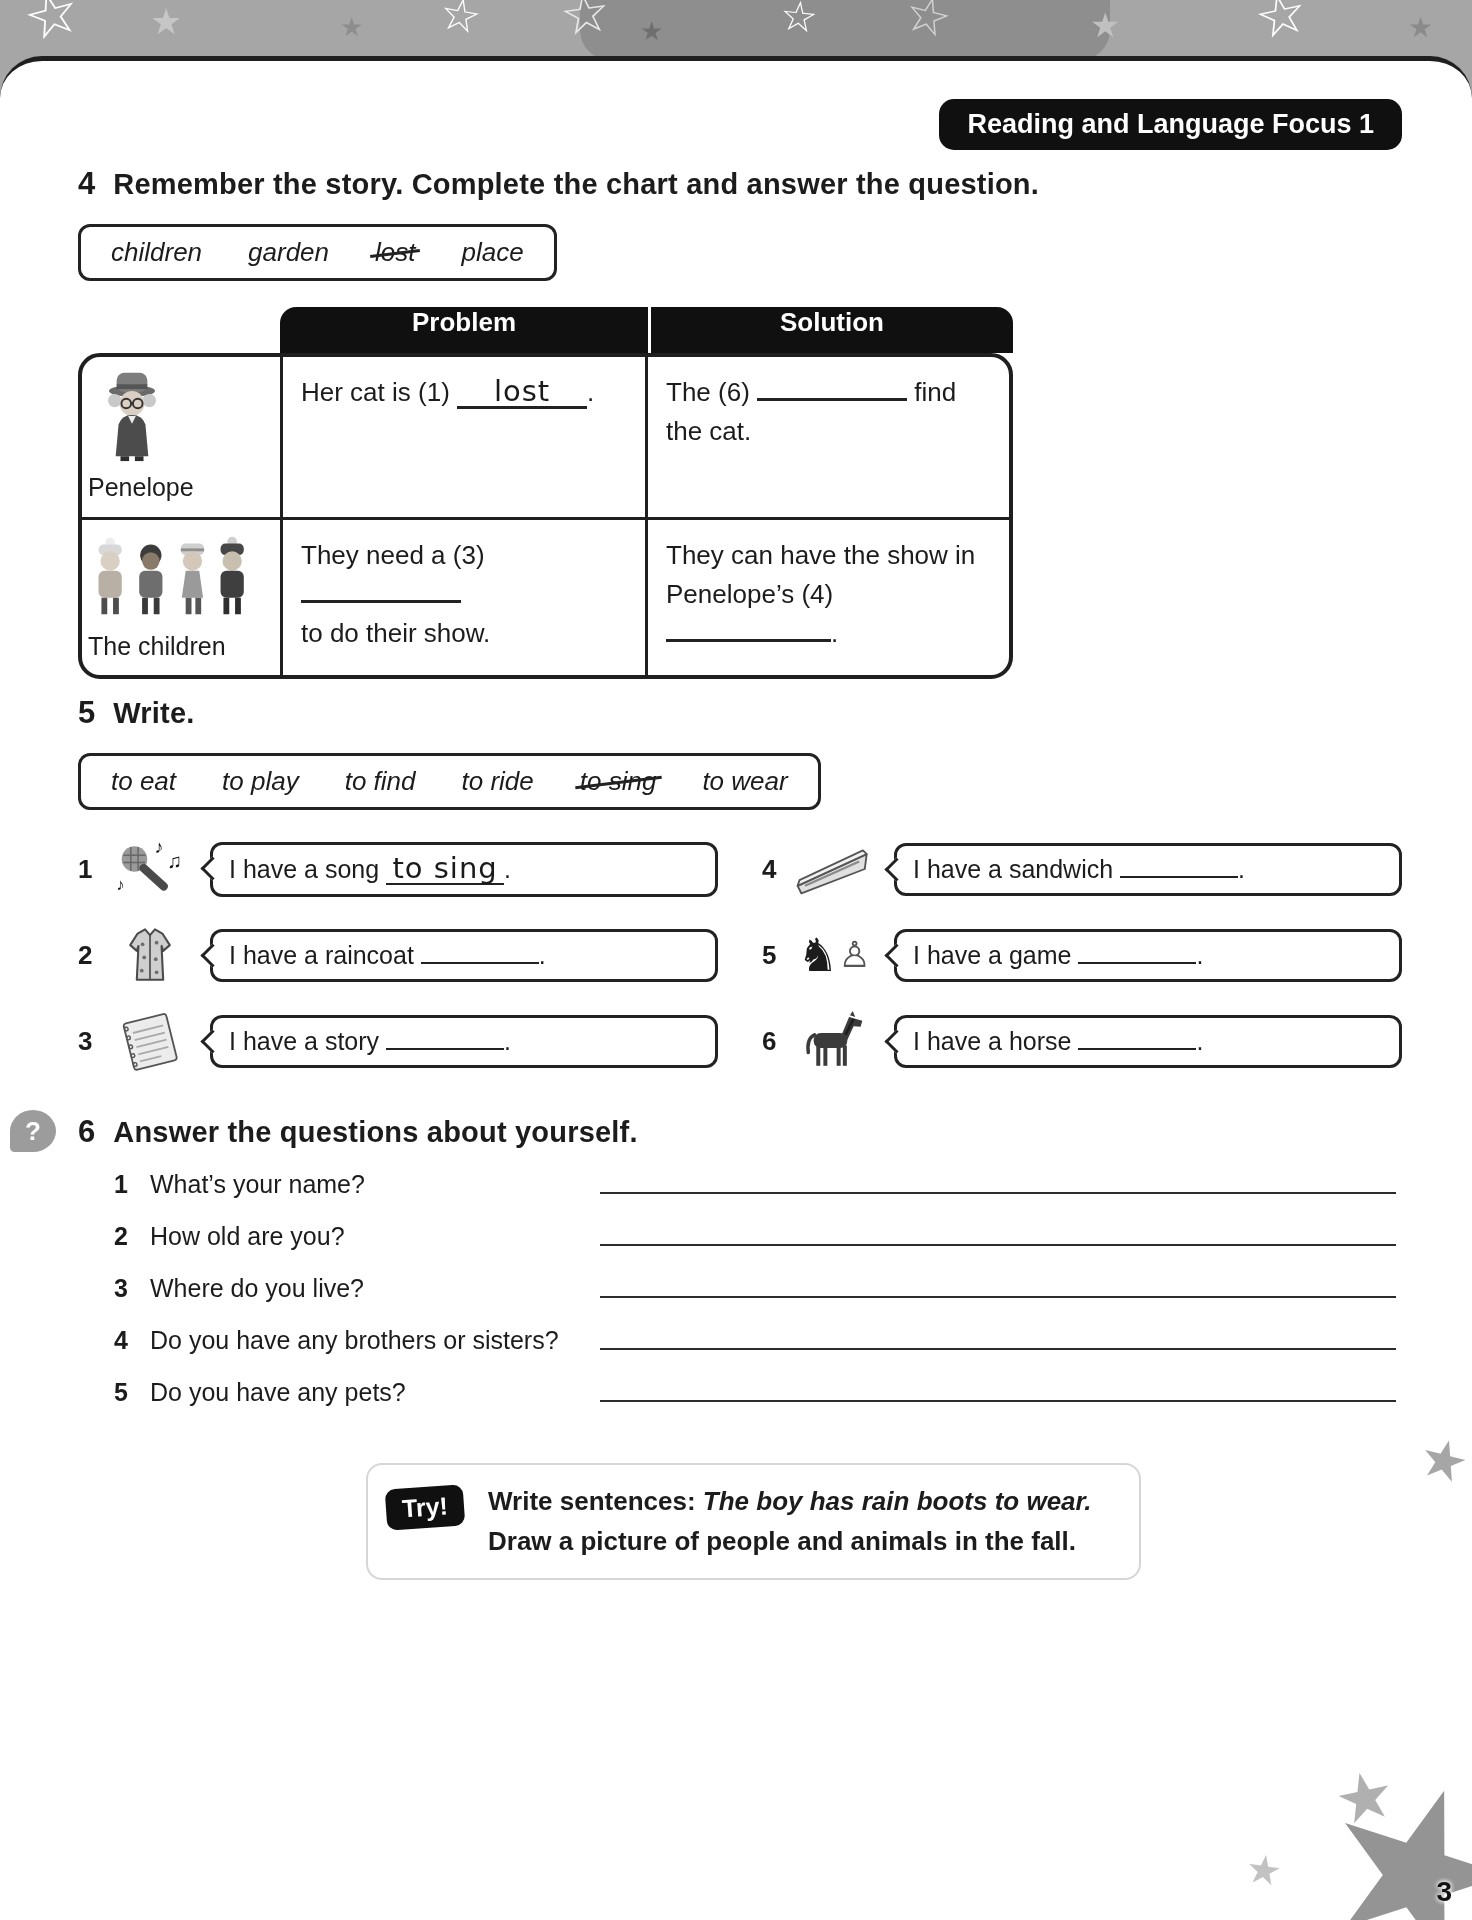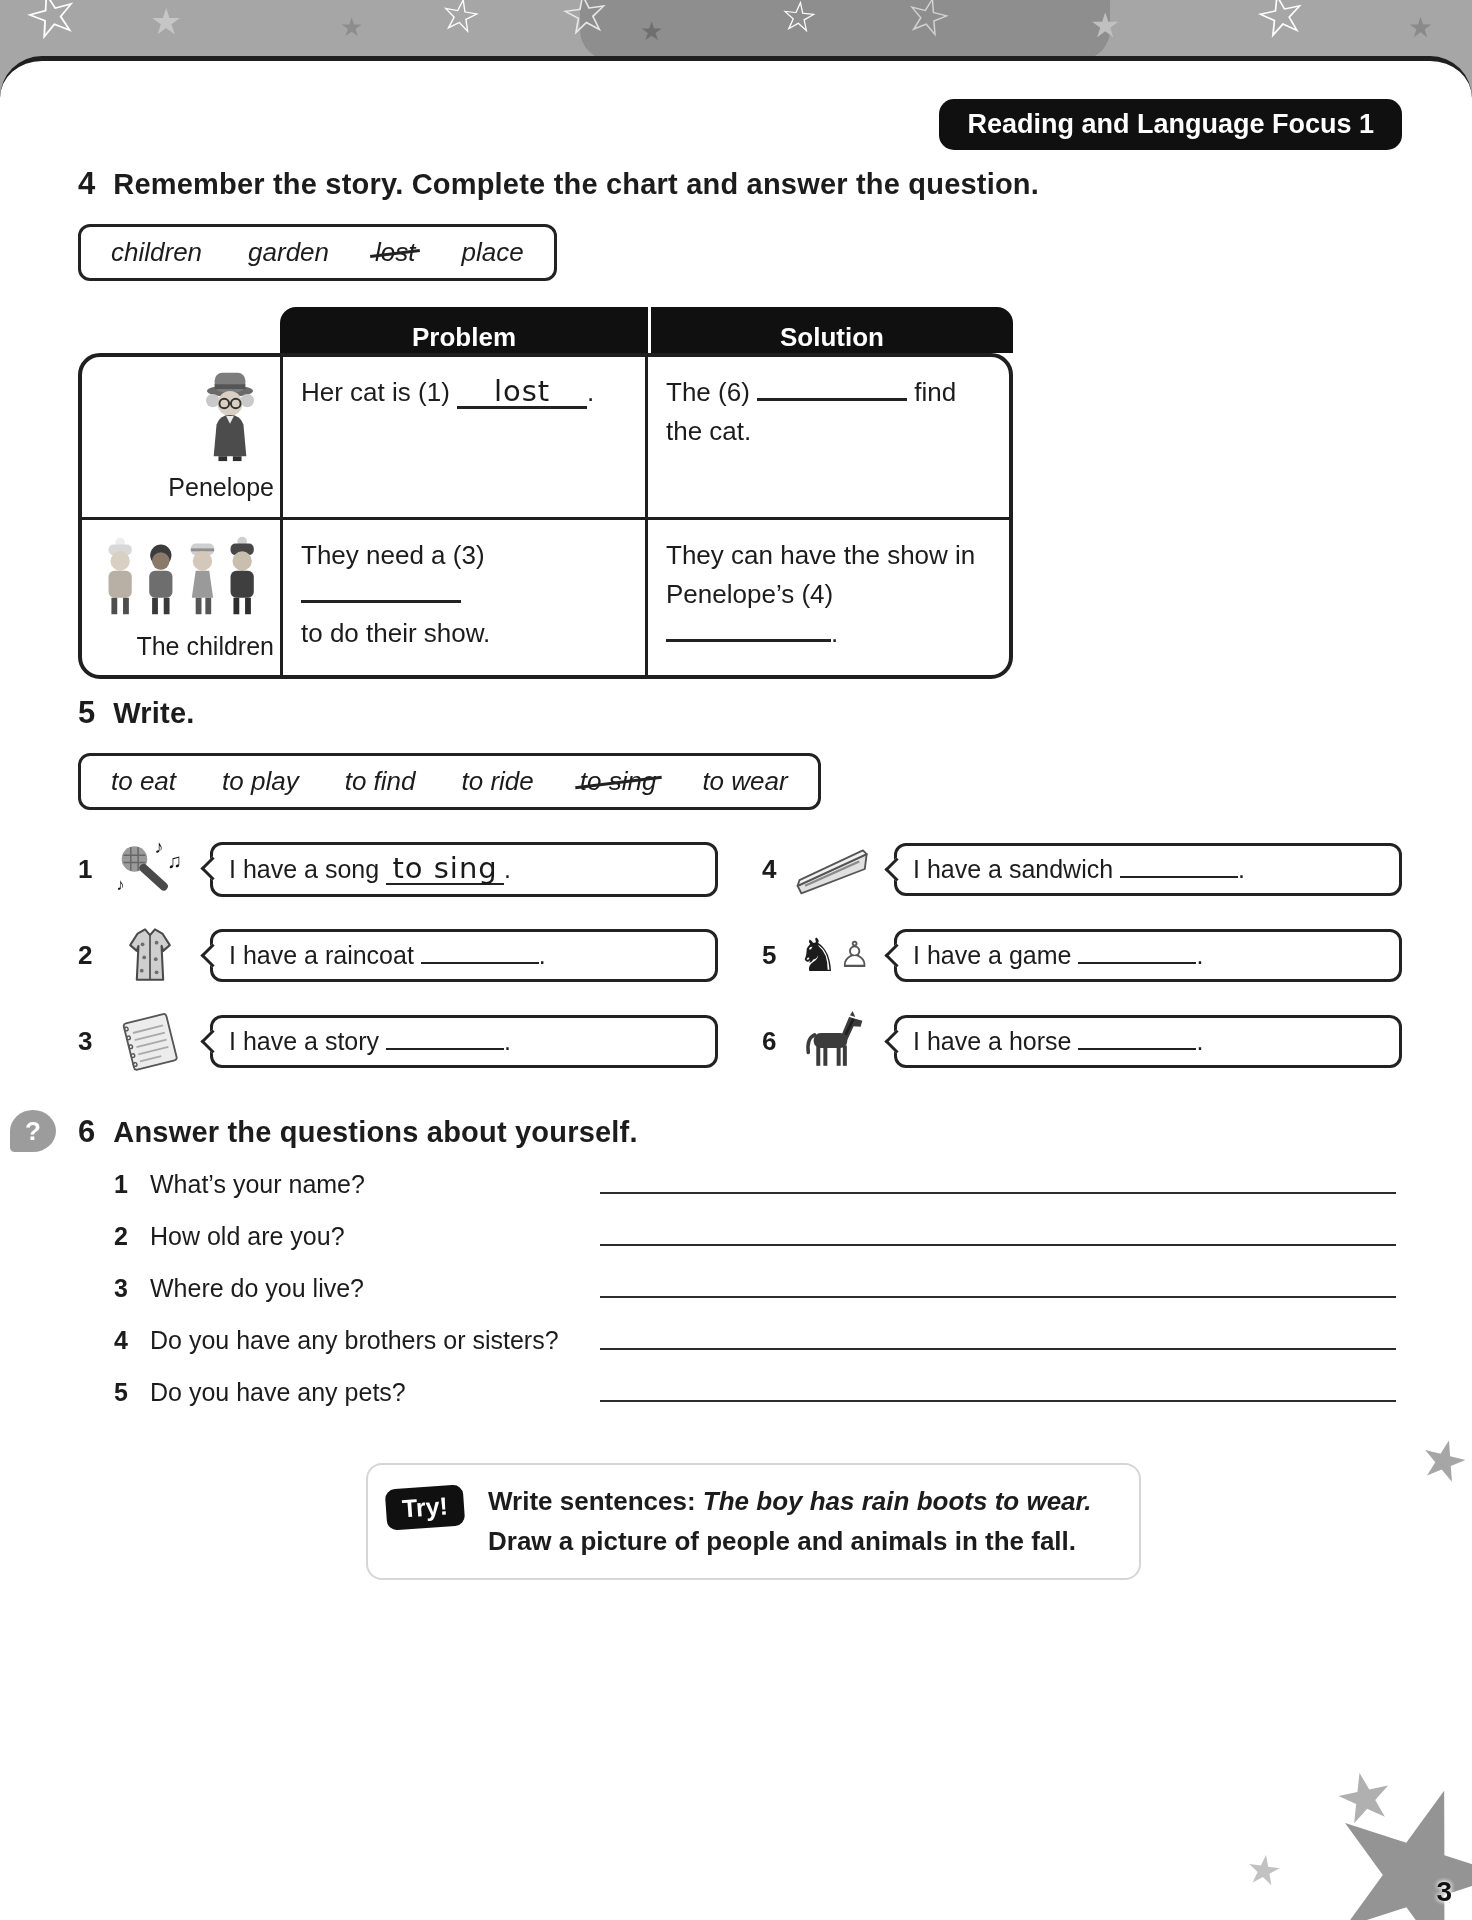--- a/index.html
+++ b/index.html
@@ -40,33 +40,33 @@
   }
   .wb-word { position:relative;font-style:italic; }
   .wb-word.struck::after {
     content:""; position:absolute; left:-5px; right:-5px; top:48%; height:3px;
     background:#222; transform:rotate(-7deg);
   }
 
   
   .chart { width:935px; margin-top:26px; }
   .chart-header {
-    margin-left:202px; display:flex; align-items:flex-end; height:46px;
+    margin-left:202px; display:flex; align-items:flex-start; height:46px;
     background:#101010; color:#fff; font-weight:bold; font-size:26px;
     border-radius:16px 16px 0 0;
   }
   .hcell1 { width:368px; text-align:center; }
   .hdiv { width:3px; height:100%; background:#fff; }
   .hcell2 { flex:1; text-align:center; }
   .chart-body {
     border:4px solid #1f1f1f; border-radius:22px; background:#fff;
     display:grid; grid-template-columns:198px 365px auto;
   }
   .c { padding:16px 18px; font-size:26px; line-height:1.5; }
-  .c.who { display:flex; flex-direction:column; align-items:flex-end; justify-content:flex-end; padding:10px 6px 10px; }
+  .c.who { display:flex; flex-direction:column; align-items:flex-start; justify-content:flex-end; padding:10px 6px 10px; }
   .who-name { font-size:25px; margin-top:6px; }
   .bl { border-left:3px solid #1f1f1f; }
   .bt { border-top:3px solid #1f1f1f; }
 
   .blank { display:inline-block; border-bottom:3px solid #222; text-align:center; line-height:1.05; vertical-align:baseline; }
   .w130{min-width:130px;} .w150{min-width:150px;} .w160{min-width:160px;} .w170{min-width:165px;}
   .hw { font-family:"DejaVu Sans", sans-serif; font-size:29px; letter-spacing:1px; color:#1a1a1a; }
 
   
   .items { display:flex; gap:44px; margin-top:26px; }

